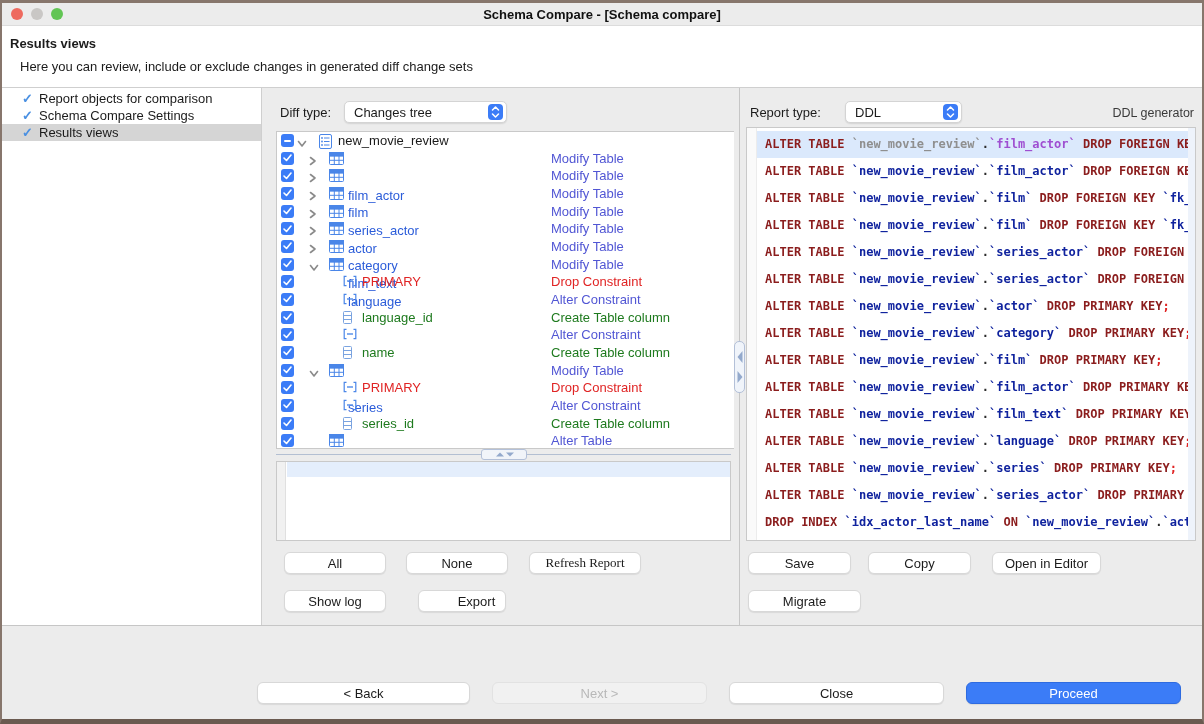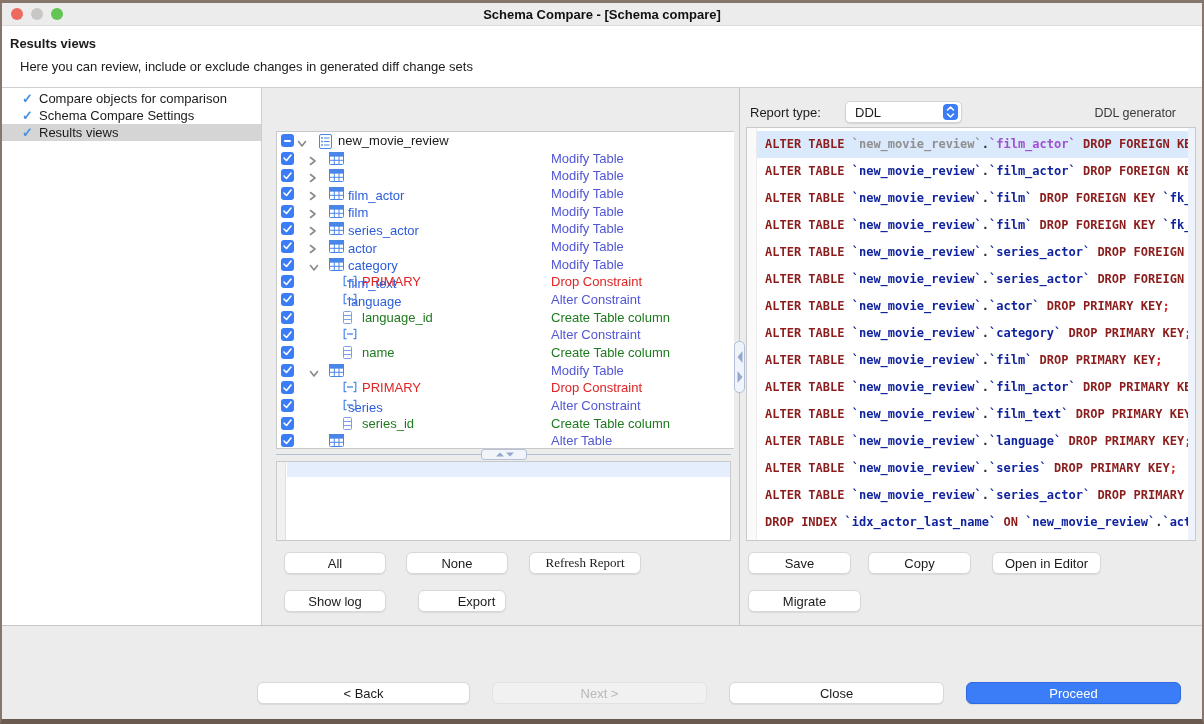--- a/index.html
+++ b/index.html
@@ -48,21 +48,21 @@
   
   .row-label { position:absolute; top:5px; }
   .diff-row, .report-row { position:absolute; top:12px; left:0; right:0; height:24px; }
   .diff-row .row-label { left:18px; }
   .select { position:absolute; top:1px; height:22px; background:#fff; border:1px solid #d4d4d4; border-radius:5px;
     box-shadow:0 1px 1.5px rgba(0,0,0,.10); display:flex; align-items:center; padding-left:9px; }
   .diff-select { left:82px; width:163px; }
   .report-select { left:79px; width:117px;margin-left:20px; }
   .stepper { position:absolute; right:3px; top:2px; width:15px; height:16px; background:var(--accent);
     border-radius:4px; display:flex; align-items:center; justify-content:center; }
-  .gen-label { position:absolute; right:26px; top:6px; font-size:12.5px; color:#3a3a3a; }
+  .gen-label { position:absolute; right:8px; top:6px; font-size:12.5px; color:#3a3a3a; }
 
   .tree { position:absolute; left:14px; top:43px; width:482px; height:318px; background:#fff; border:1px solid #c9c9c9; overflow:hidden; }
   .trow { position:relative; height:17.66px; }
   .cb { position:absolute; left:4px; top:2px; width:13px; height:13px; border-radius:3px; background:var(--accent);
     display:flex; align-items:center; justify-content:center; }
   .cb .dash { width:7px; height:2px; background:#fff; border-radius:1px; }
   .chev { position:absolute; top:4px; }
   .ticon { position:absolute; top:2px; }
   .tlabel { position:absolute; top:0; line-height:17.5px; white-space:nowrap; }
   .taction { position:absolute; left:274px; top:0; line-height:17.5px; white-space:nowrap; }
@@ -139,21 +139,21 @@
 
   <div class="header">
     <div class="htitle">Results views</div>
     <div class="hsub">Here you can review, include or exclude changes in generated diff change sets</div>
   </div>
 
   <div class="sidebar">
     <div class="steps" id="steps">
           <div class="step">
             <span class="stepcheck">✓</span>
-            <span class="steplabel">Compare objects for comparison</span>
+            <span class="steplabel">Report objects for comparison</span>
           </div>
           <div class="step">
             <span class="stepcheck">✓</span>
             <span class="steplabel">Schema Compare Settings</span>
           </div>
           <div class="step selected">
             <span class="stepcheck">✓</span>
             <span class="steplabel">Results views</span>
           </div>
         </div>
@@ -176,20 +176,32 @@
                   <path d="M8.5,5 V8.5 L11,10"></path>
                 </g>
                 <circle cx="13.5" cy="12.5" r="4" fill="#2f6fe4"></circle>
                 <path d="M12.2,10.6 L15.6,12.5 L12.2,14.4 Z" fill="#fff"></path>
               </svg></span>
           </button>
     </div>
   </div>
 
   <div class="middle">
+    <div class="diff-row">
+      <span class="row-label">Diff type:</span>
+      <div class="select diff-select">
+        <span>Changes tree</span>
+        <span class="stepper">
+              <svg width="9" height="12" viewBox="0 0 9 12">
+                <polyline points="1.5,4 4.5,1 7.5,4" fill="none" stroke="#fff" stroke-width="1.5" stroke-linecap="round" stroke-linejoin="round"></polyline>
+                <polyline points="1.5,8 4.5,11 7.5,8" fill="none" stroke="#fff" stroke-width="1.5" stroke-linecap="round" stroke-linejoin="round"></polyline>
+              </svg>
+            </span>
+      </div>
+    </div>
     <div class="tree" id="tree">
           <div class="trow">
             <span class="cb">
               <span class="dash"></span>
             </span>
             <span class="chev" style="left:20px"><svg width="10" height="8" viewBox="0 0 10 8">
                 <polyline points="1.5,1.5 5,6 8.5,1.5" fill="none" stroke="#8a8a8a" stroke-width="1.6" stroke-linecap="round" stroke-linejoin="round"></polyline>
               </svg></span>
             <span class="ticon" style="left:42px"><svg width="13" height="15" viewBox="0 0 13 15">
                 <rect x="0.5" y="0.5" width="12" height="14" rx="1.5" fill="#fff" stroke="#4a86e8"></rect>

